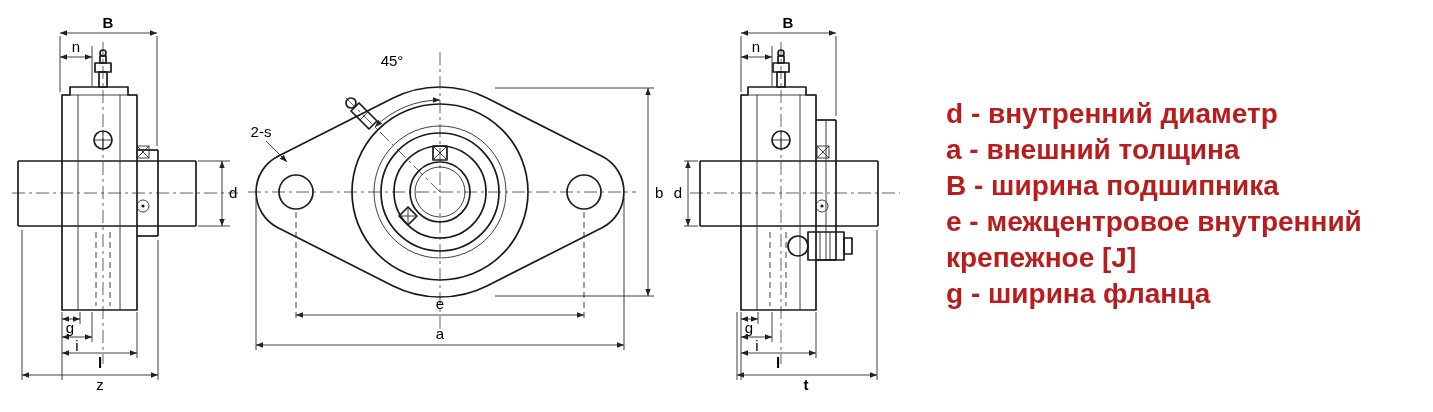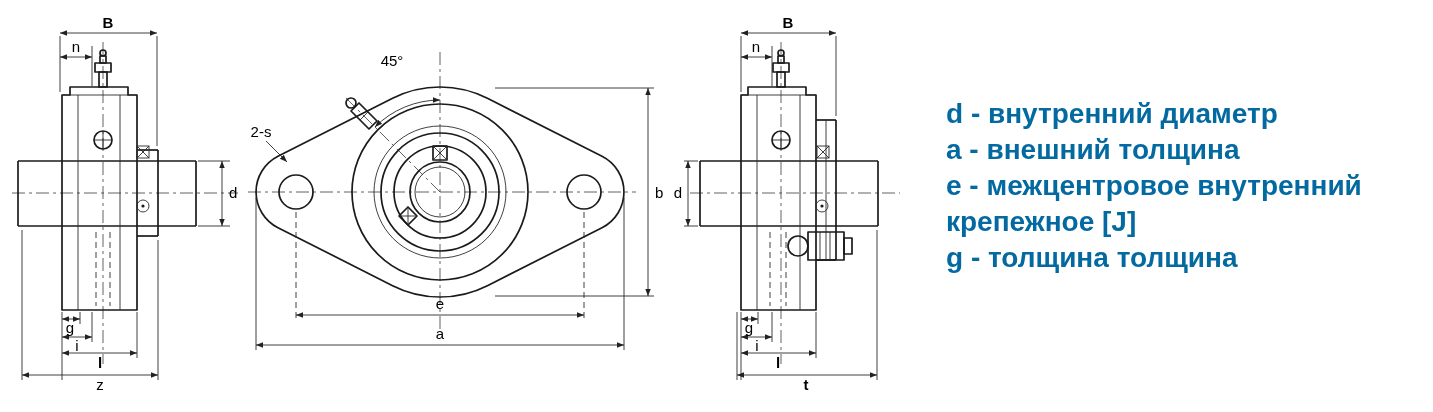--- a/index.html
+++ b/index.html
@@ -6,21 +6,21 @@
   .page{position:relative;width:1433px;height:412px;background:#ffffff;
         font-family:"Liberation Sans",sans-serif;overflow:hidden;}
   
   .s  {stroke:#1a1a1a;stroke-width:1.7;fill:none;stroke-linejoin:round;stroke-linecap:butt;}
   .t  {stroke:#2a2a2a;stroke-width:0.9;fill:none;}
   .dim{stroke:#2a2a2a;stroke-width:0.9;fill:none;}
   .cl {stroke:#3a3a3a;stroke-width:0.8;fill:none;stroke-dasharray:13 4 3 4;}
   .hid{stroke:#2a2a2a;stroke-width:0.9;fill:none;stroke-dasharray:6 4;}
   .dl {font-size:15px;font-family:"Liberation Sans",sans-serif;fill:#000;}
   .dlb{font-weight:bold;}
-  .legend{position:absolute;left:946px;top:96px;color:#0369a1;font-weight:bold;
+  .legend{position:absolute;left:946px;top:96px;color:#b91c1c;font-weight:bold;
           font-size:28px;line-height:36px;white-space:nowrap;}
 </style>
 </head>
 <body>
 
 <div class="page">
 
   <svg width="1433" height="412" viewBox="0 0 1433 412">
     <defs>
       <marker id="arr" viewBox="0 0 10 10" refX="9" refY="5" markerWidth="9" markerHeight="9" orient="auto-start-reverse">
@@ -265,18 +265,19 @@
       <text class="dl" x="757" y="351" text-anchor="middle">i</text>
       <text class="dl dlb" x="778" y="368" text-anchor="middle">l</text>
       <text class="dl dlb" x="806" y="390" text-anchor="middle">t</text>
     </g>
   </svg>
 
   
   <div class="legend">
     <div>d - внутренний диаметр</div>
     <div>a - внешний толщина</div>
+    <div>B - ширина подшипника</div>
     <div>e - межцентровое внутренний</div>
     <div>крепежное [J]</div>
-    <div>g - толщина толщина</div>
+    <div>g - ширина фланца</div>
   </div>
 
 </div>
 
 </body></html>

